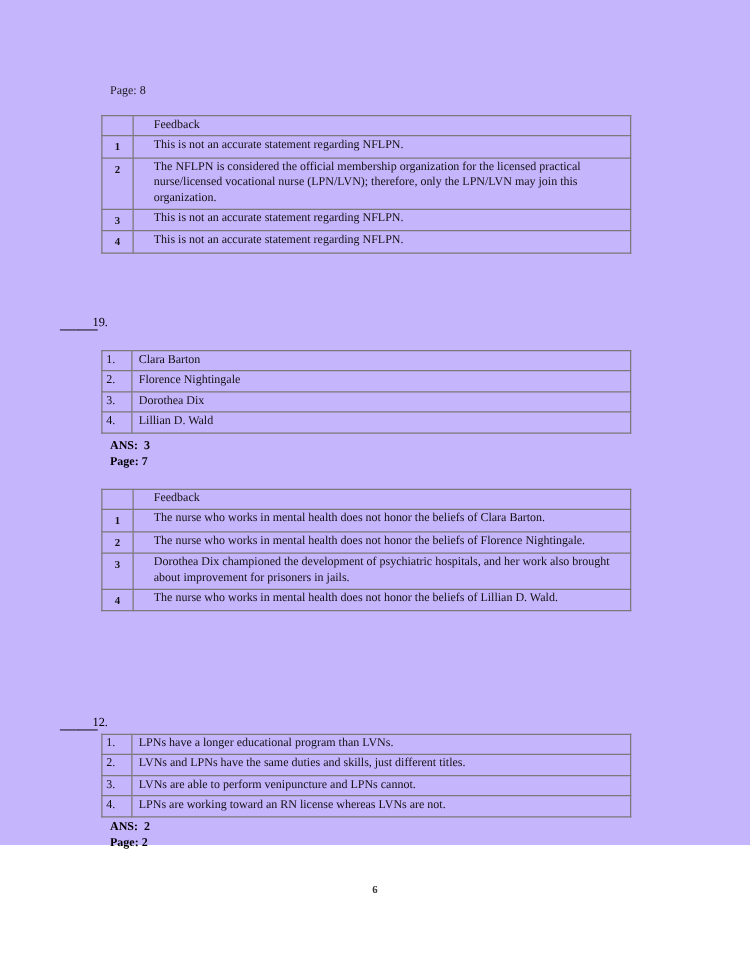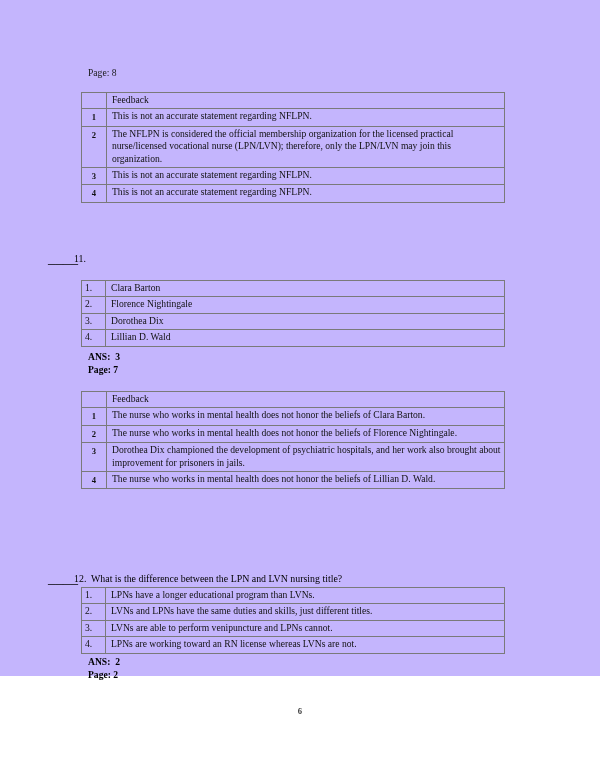--- a/index.html
+++ b/index.html
@@ -50,21 +50,21 @@
   .fb-table td.num {
     width: 24px;
     text-align: center;
     font-weight: bold;
     font-size: 8.6px;
     padding-top: 2px;
     padding-left: 0;
     padding-right: 0;
   }
   .fb-table td.txt {
-    padding-left: 5px;
+    padding-left: 16px;
   }
 
   
   .opt-table { width: 424px; }
   .opt-table td.num {
     width: 20px;
     text-align: left;
     padding-left: 3px;
     padding-right: 0;
   }
@@ -148,21 +148,21 @@
       <tr>
         <td class="num">4</td>
         <td class="txt">This is not an accurate statement regarding NFLPN.</td>
       </tr>
     </tbody>
   </table>
 
   <div class="q-block" style="left:36px; top:252px; width:480px;">
     <div class="q-head">
       <span class="q-blank">____</span>
-      <span class="q-num">11.</span>
+      <span class="q-num">19.</span>
     </div>
   </div>
 
   <table class="opt-table" style="position:absolute; left:81px; top:280px;">
     <tbody>
       <tr>
         <td class="num">1.</td>
         <td class="txt">Clara Barton</td>
       </tr>
       <tr>
@@ -205,21 +205,20 @@
         <td class="num">4</td>
         <td class="txt">The nurse who works in mental health does not honor the beliefs of Lillian D. Wald.</td>
       </tr>
     </tbody>
   </table>
 
   <div class="q-block" style="left:36px; top:572px; width:480px;">
     <div class="q-head">
       <span class="q-blank">____</span>
       <span class="q-num">12.</span>
-      <div class="q-text">What is the difference between the LPN and LVN nursing title?</div>
     </div>
   </div>
 
   <table class="opt-table" style="position:absolute; left:81px; top:587px;">
     <tbody>
       <tr>
         <td class="num">1.</td>
         <td class="txt">LPNs have a longer educational program than LVNs.</td>
       </tr>
       <tr>

